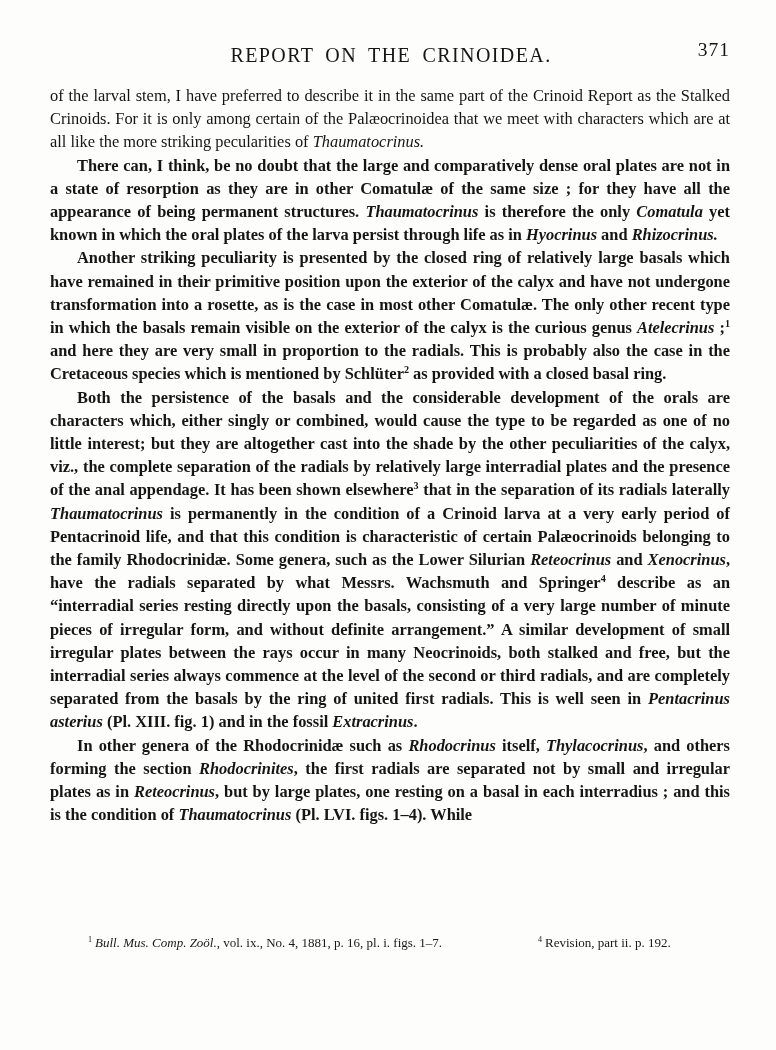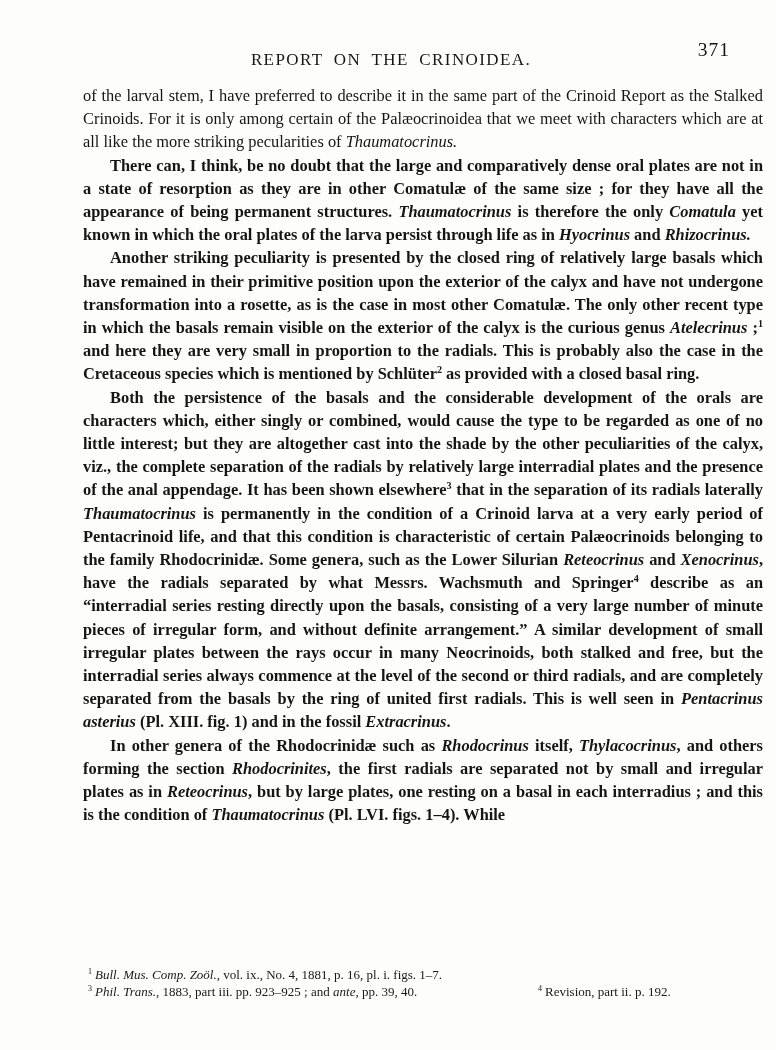--- a/index.html
+++ b/index.html
@@ -22,23 +22,23 @@
     position: absolute;
     top: 42px;
     left: 50px;
     right: 44px;
     height: 24px;
   }
   .head-title {
     position: absolute;
     left: 0;
     right: 0;
-    top: 8px;
+    top: 2px;
     text-align: center;
-    font-size: 17px;
+    font-size: 20px;
     letter-spacing: 1.4px;
     word-spacing: 5px;
     font-weight: 500;
     color: #161616;
   }
   .head-page {
     position: absolute;
     right: 2px;
     top: -3px;
     font-size: 19.5px;
@@ -49,40 +49,38 @@
   
   .body-text {
     position: absolute;
     top: 84px;
     left: 50px;
     width: 680px;
     font-size: 16.4px;
     line-height: 23.2px;
     text-align: justify;
     color: #151515;
-    margin-left: 33px;
   }
   .para { margin: 0; }
   .para.indent { text-indent: 27px; font-weight: bold; }
   .sup {
     font-size: 0.62em;
     vertical-align: super;
     line-height: 0;
   }
   
   .footnotes {
     position: absolute;
     top: 934px;
     left: 50px;
     width: 680px;
     font-size: 13px;
     line-height: 17px;
     color: #181818;
     text-align: left;
-    margin-top: 32px;
   }
   .footnote {
     padding-left: 38px;
     position: static;
   }
   .footnote.fn-right {
     position: absolute;
     left: 488px;
     bottom: 0;
     padding-left: 0;
@@ -103,17 +101,16 @@
   <main class="body-text" id="paragraphs">
       <p class="para"><span>of the larval stem, I have preferred to describe it in the same part of the Crinoid Report as the Stalked Crinoids. For it is only among certain of the Palæocrinoidea that we meet with characters which are at all like the more striking pecularities of </span><i>Thaumatocrinus.</i></p>
       <p class="para indent"><span>There can, I think, be no doubt that the large and comparatively dense oral plates are not in a state of resorption as they are in other Comatulæ of the same size ; for they have all the appearance of being permanent structures. </span><i>Thaumatocrinus</i><span> is therefore the only </span><i>Comatula</i><span> yet known in which the oral plates of the larva persist through life as in </span><i>Hyocrinus</i><span> and </span><i>Rhizocrinus.</i></p>
       <p class="para indent"><span>Another striking peculiarity is presented by the closed ring of relatively large basals which have remained in their primitive position upon the exterior of the calyx and have not undergone transformation into a rosette, as is the case in most other Comatulæ. The only other recent type in which the basals remain visible on the exterior of the calyx is the curious genus </span><i>Atelecrinus</i><span> ;</span><sup class="sup">1</sup><span> and here they are very small in proportion to the radials. This is probably also the case in the Cretaceous species which is mentioned by Schlüter</span><sup class="sup">2</sup><span> as provided with a closed basal ring.</span></p>
       <p class="para indent"><span>Both the persistence of the basals and the considerable development of the orals are characters which, either singly or combined, would cause the type to be regarded as one of no little interest; but they are altogether cast into the shade by the other peculiarities of the calyx, viz., the complete separation of the radials by relatively large interradial plates and the presence of the anal appendage. It has been shown elsewhere</span><sup class="sup">3</sup><span> that in the separation of its radials laterally </span><i>Thaumatocrinus</i><span> is permanently in the condition of a Crinoid larva at a very early period of Pentacrinoid life, and that this condition is characteristic of certain Palæocrinoids belonging to the family Rhodocrinidæ. Some genera, such as the Lower Silurian </span><i>Reteocrinus</i><span> and </span><i>Xenocrinus</i><span>, have the radials separated by what Messrs. Wachsmuth and Springer</span><sup class="sup">4</sup><span> describe as an “interradial series resting directly upon the basals, consisting of a very large number of minute pieces of irregular form, and without definite arrangement.” A similar development of small irregular plates between the rays occur in many Neocrinoids, both stalked and free, but the interradial series always commence at the level of the second or third radials, and are completely separated from the basals by the ring of united first radials. This is well seen in </span><i>Pentacrinus asterius</i><span> (Pl. XIII. fig. 1) and in the fossil </span><i>Extracrinus</i><span>.</span></p>
       <p class="para indent"><span>In other genera of the Rhodocrinidæ such as </span><i>Rhodocrinus</i><span> itself, </span><i>Thylacocrinus</i><span>, and others forming the section </span><i>Rhodocrinites</i><span>, the first radials are separated not by small and irregular plates as in </span><i>Reteocrinus</i><span>, but by large plates, one resting on a basal in each interradius ; and this is the condition of </span><i>Thaumatocrinus</i><span> (Pl. LVI. figs. 1–4). While</span></p>
     </main>
 
   <footer class="footnotes" id="footnote-list">
       <div class="footnote"><sup class="sup fn-marker">1</sup><i>Bull. Mus. Comp. Zoöl.</i><span>, vol. ix., No. 4, 1881, p. 16, pl. i. figs. 1–7.</span></div>
-      <div class="footnote"><sup class="sup fn-marker">3</sup><i>Phil. Trans.</i><span>, 1883, part iii. pp. 923–925 ; and </span><i>ante</i><span>, pp. 39, 40.</span></div>
       <div class="footnote fn-right"><sup class="sup fn-marker">4</sup><span>Revision, part ii. p. 192.</span></div>
     </footer>
 
 </div>
 
 </body></html>

